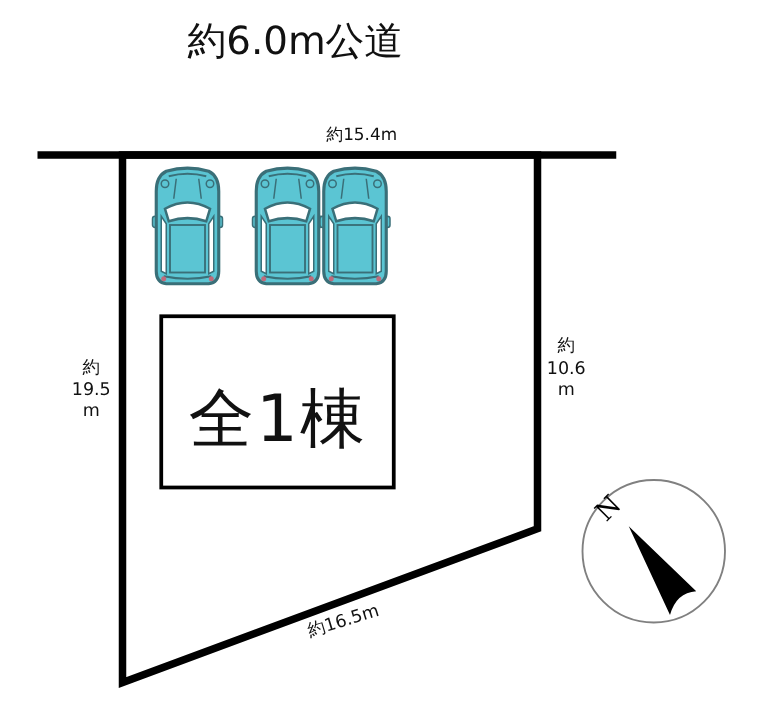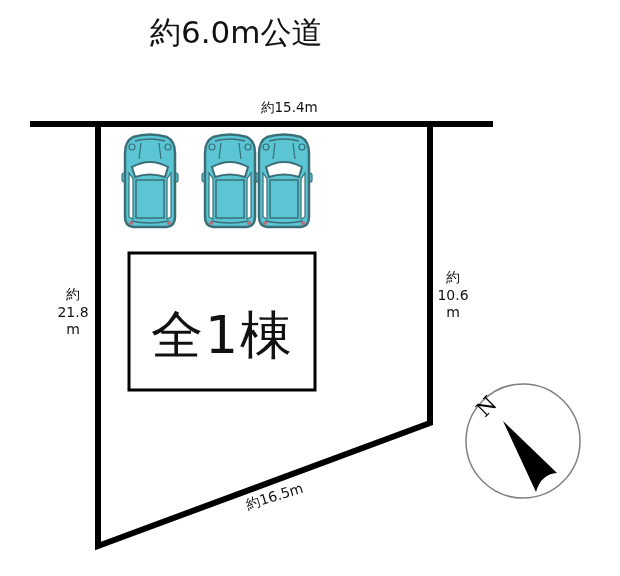--- a/index.html
+++ b/index.html
@@ -64,21 +64,21 @@
     <path d="M503,421 L557,473 Q541,474 536,492 Z" fill="#000"></path>
     <text x="0" y="0" transform="translate(485,418) rotate(-45)" font-family="'DejaVu Serif', serif" font-size="21" fill="#000">N</text>
   </g>
 </svg>
 
 <div id="road-title" class="abs">約6.0m公道</div>
 <div id="dim-top" class="abs dim">約15.4m</div>
 
 <div id="dim-left" class="abs vlabel">
   <div>約</div>
-  <div>21.8</div>
+  <div>19.5</div>
   <div>m</div>
 </div>
 
 <div id="dim-right" class="abs vlabel">
   <div>約</div>
   <div>10.6</div>
   <div>m</div>
 </div>
 
 <div id="dim-bottom" class="abs dim">約16.5m</div>

